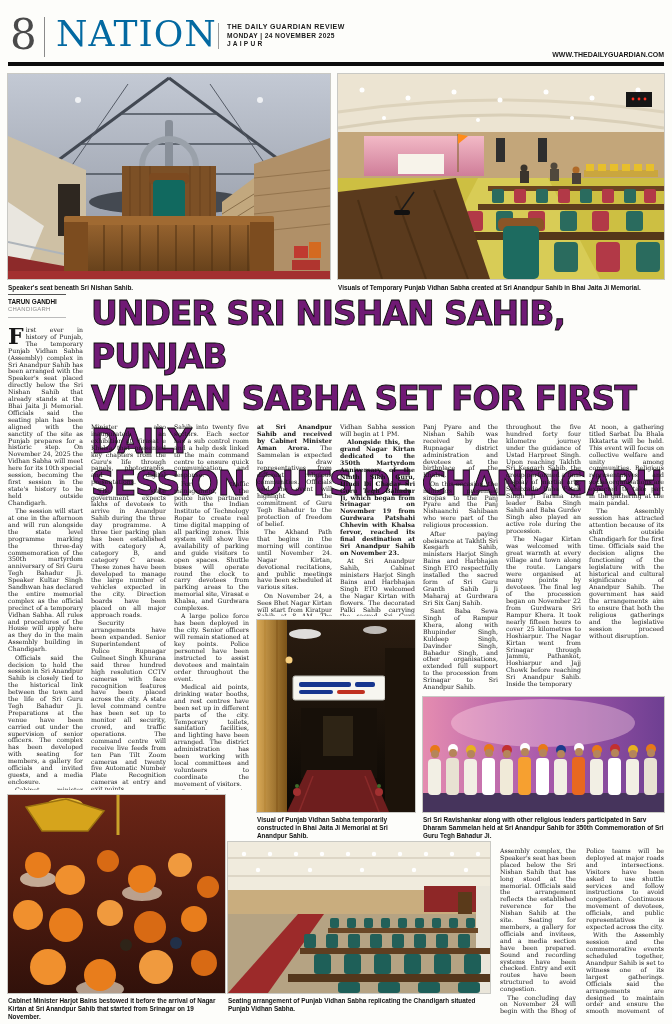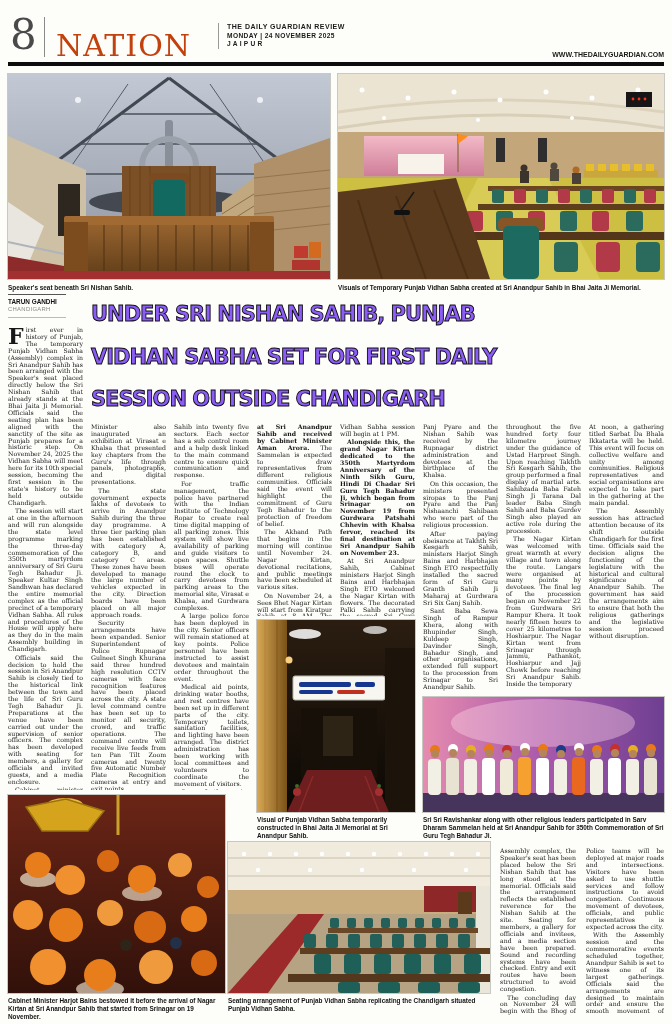--- a/index.html
+++ b/index.html
@@ -2,36 +2,36 @@
 <html><head>
 <meta charset="utf-8">
 <style>
   html,body{margin:0;padding:0;background:#d8d8d8;}
   .page{position:relative;width:672px;height:1024px;margin:0 auto;background:#fdfdfa;overflow:hidden;
         font-family:"DejaVu Serif","Liberation Serif",serif;color:#151515;}
   
   .pagenum{position:absolute;left:10px;top:13px;font-size:42px;line-height:44px;color:#4a4a4a;
            font-family:"DejaVu Serif",serif;}
   .pn-divider{position:absolute;left:44px;top:17px;width:1px;height:40px;background:#8a8a8a;}
-  .section-title{position:absolute;left:56px;top:12px;font-size:30px;line-height:44px;color:#c2410c;
-                 font-family:"DejaVu Serif",serif;letter-spacing:1px;margin-top:12px;}
+  .section-title{position:absolute;left:56px;top:12px;font-size:36px;line-height:44px;color:#0369a1;
+                 font-family:"DejaVu Serif",serif;letter-spacing:1px;}
   .masthead{position:absolute;left:218px;top:23px;border-left:1px solid #9a9a9a;padding-left:8px;}
   .mh1{font:bold 7px/8.5px "Liberation Sans",sans-serif;letter-spacing:.5px;color:#1a1a1a;}
   .mh2{font:bold 6.6px/8.5px "Liberation Sans",sans-serif;letter-spacing:.4px;color:#1a1a1a;}
   .mh3{font:bold 6.6px/8.5px "Liberation Sans",sans-serif;letter-spacing:2.2px;color:#1a1a1a;}
   .website{position:absolute;right:8px;top:51px;font:bold 7px "Liberation Sans",sans-serif;color:#1a1a1a;}
   .top-rule{position:absolute;left:8px;top:62px;width:656px;height:3.5px;background:#0c0c0c;}
   
   .photo{position:absolute;overflow:hidden;background:#9aa0a8;outline:1px solid #c9c9c4;}
   .photo svg{display:block;width:100%;height:100%;}
   .caption{position:absolute;font:bold 6.4px/7.9px "Liberation Sans",sans-serif;color:#141414;}
   
   .headline{position:absolute;left:91px;top:293px;width:575px;
             font-family:"DejaVu Sans","Liberation Sans",sans-serif;font-weight:bold;
-            font-size:21px;line-height:42.5px;letter-spacing:-1px;color:#8b5cf6;
+            font-size:33px;line-height:42.5px;letter-spacing:-1px;color:#701a75;
             -webkit-text-stroke:0.9px #0b0b0b;}
   .byline{position:absolute;left:8px;top:294px;width:58px;border-top:1.5px solid #555;
           border-bottom:1px solid #bbb;padding:2.5px 0 3.5px;}
   .byline .name{font:bold 6.4px/7.5px "Liberation Sans",sans-serif;color:#111;}
   .byline .loc{font:5.9px/7px "Liberation Sans",sans-serif;color:#8a8a8a;margin-top:1px;letter-spacing:.3px;}
   
   .textcol{position:absolute;width:75px;font-size:6.2px;line-height:6.9px;text-align:justify;
            overflow:hidden;color:#171717;}
   .textcol p{margin:0 0 1.5px 0;text-indent:7px;}
   .textcol p:first-child{text-indent:0;}

